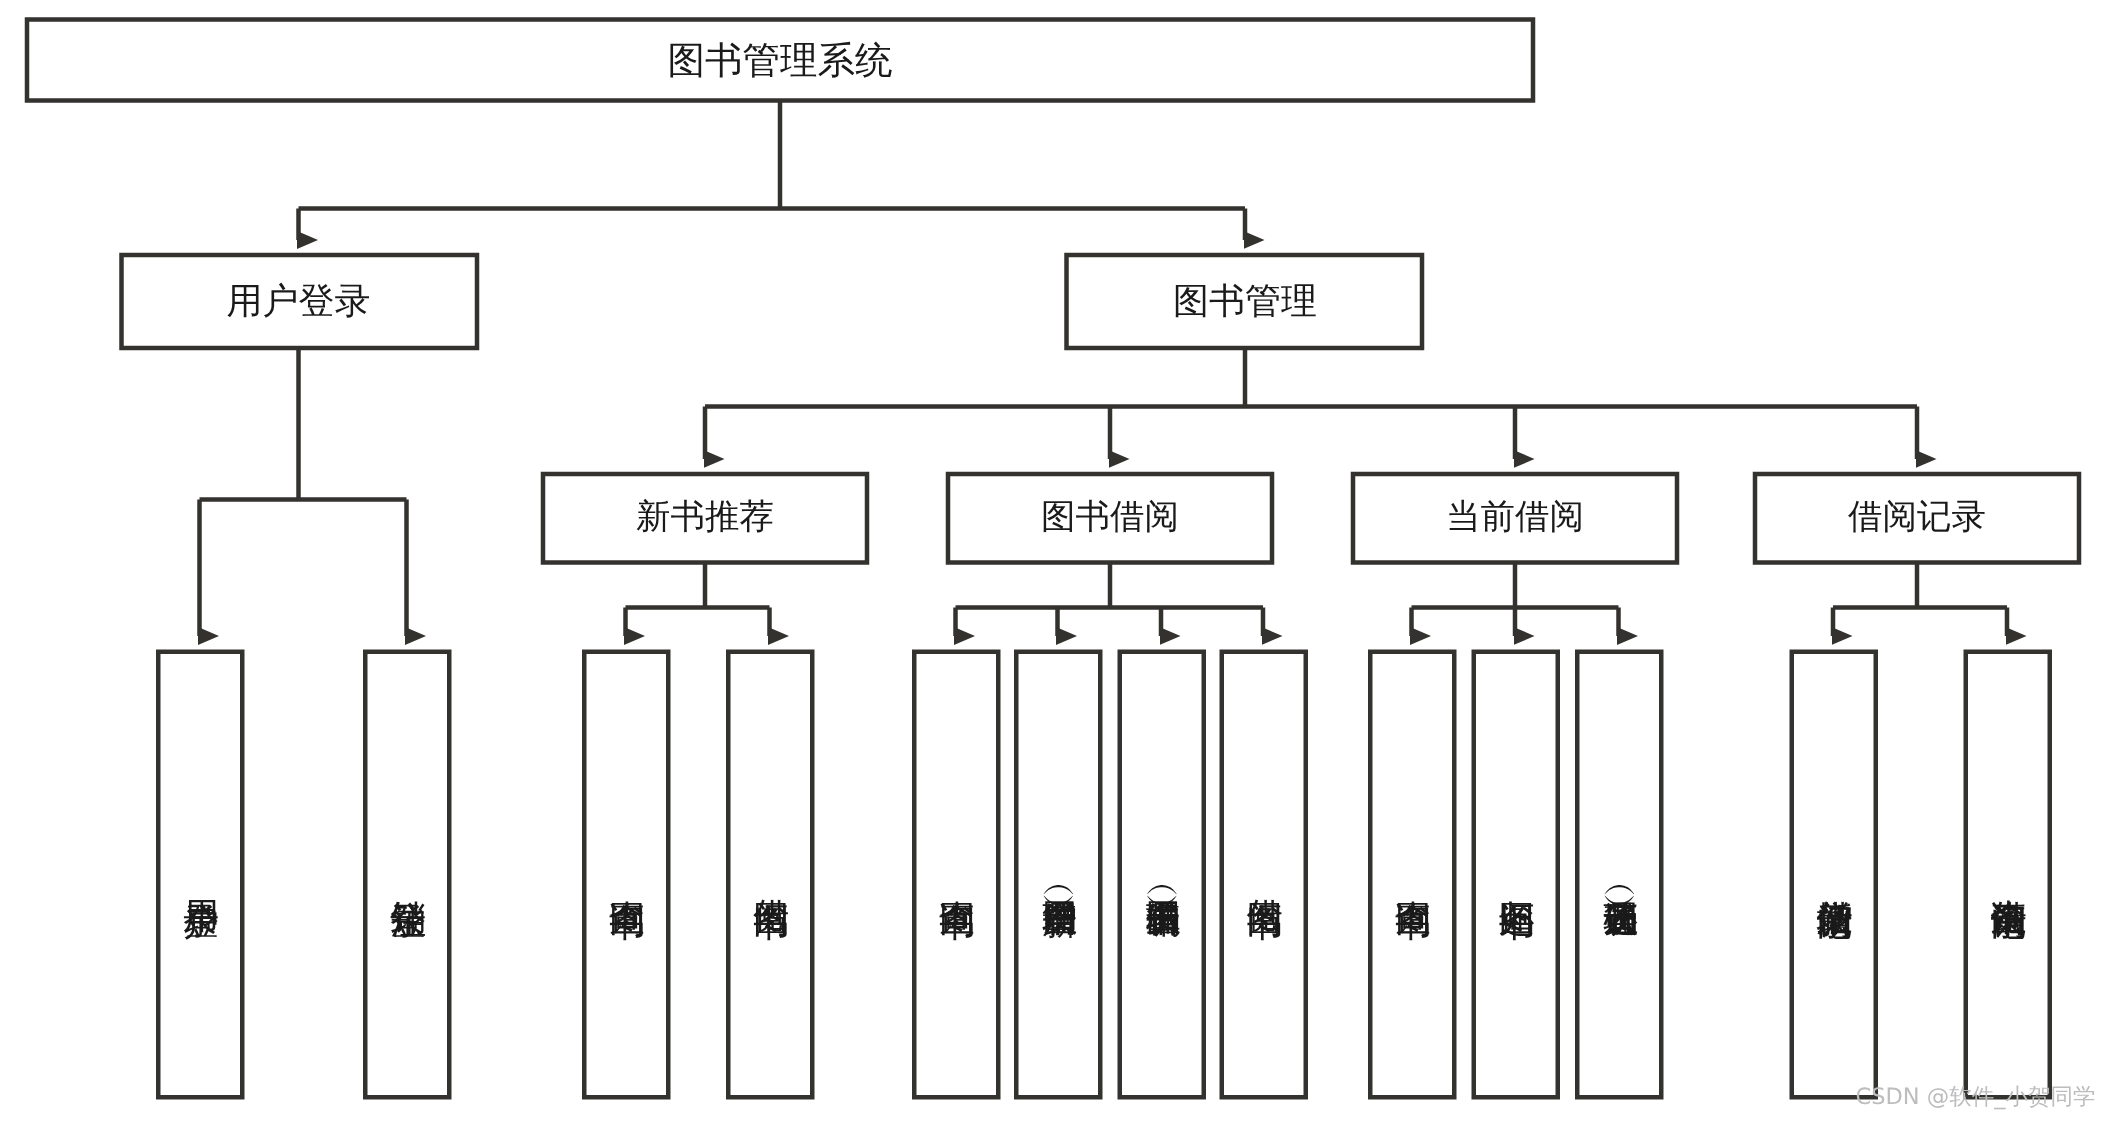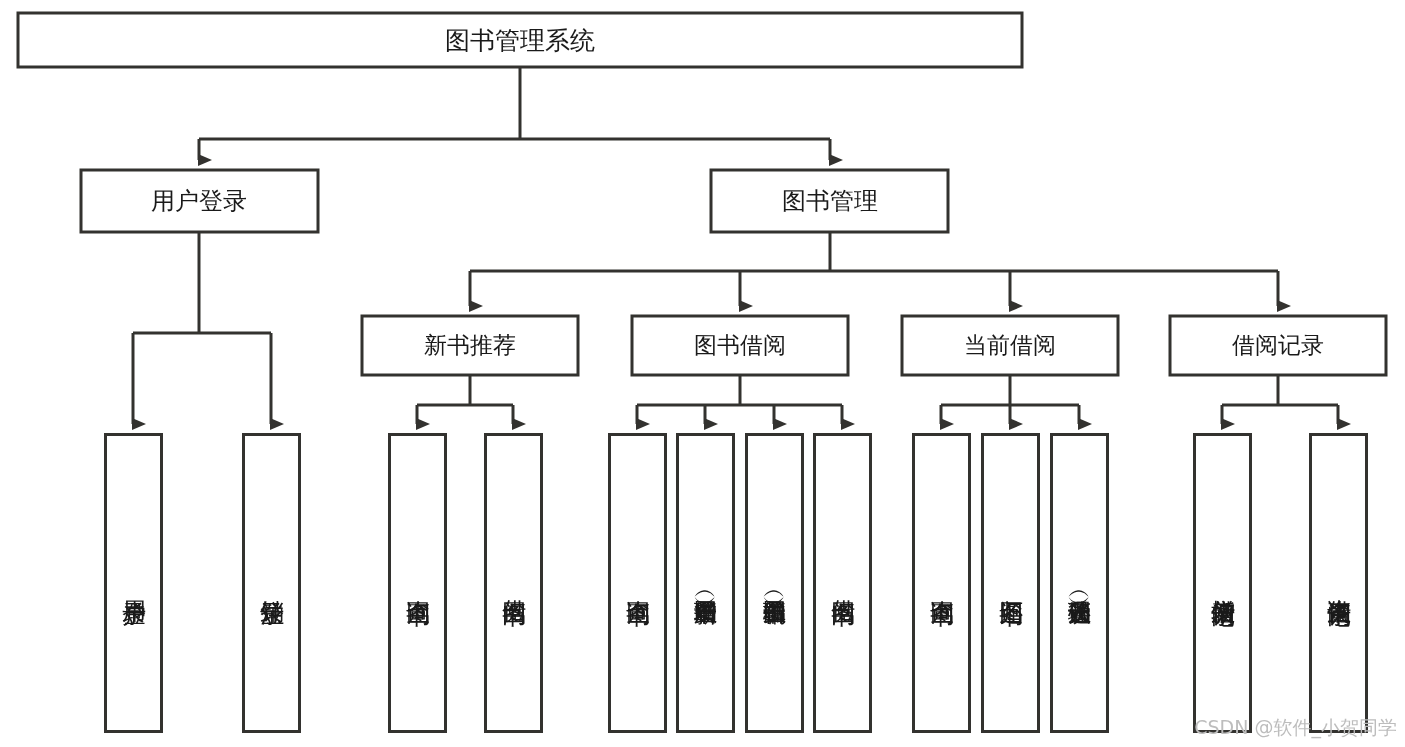--- a/index.html
+++ b/index.html
@@ -14,21 +14,21 @@
   .lbl-root{font-size:25px;}
   .lbl-l2{font-size:24px;}
   .lbl-l3{font-size:23px;}
   .leaf-box{position:absolute;box-sizing:border-box;background:#ffffff;
     border:3px solid #33322f;display:flex;align-items:center;justify-content:center;}
   .leaf-text{writing-mode:vertical-rl;text-orientation:upright;
     font-size:24px;line-height:1.06;color:#1a1a1a;letter-spacing:1px;
     white-space:nowrap;text-align:center;
     font-family:"DejaVu Sans","Liberation Sans",sans-serif;}
   .leaf-text.tight{font-size:23px;letter-spacing:0px;line-height:1.0;}
-  #watermark{position:absolute;right:8px;bottom:6px;font-size:19px;color:#bdbdbd;
+  #watermark{position:absolute;right:8px;bottom:6px;font-size:15px;color:#bdbdbd;
     font-family:"DejaVu Sans","Liberation Sans",sans-serif;white-space:nowrap;
     pointer-events:none;}
 </style>
 </head>
 <body>
 
 <div id="stage">
 
   <svg id="diagram" viewBox="0 0 1405 747">
     <defs>

